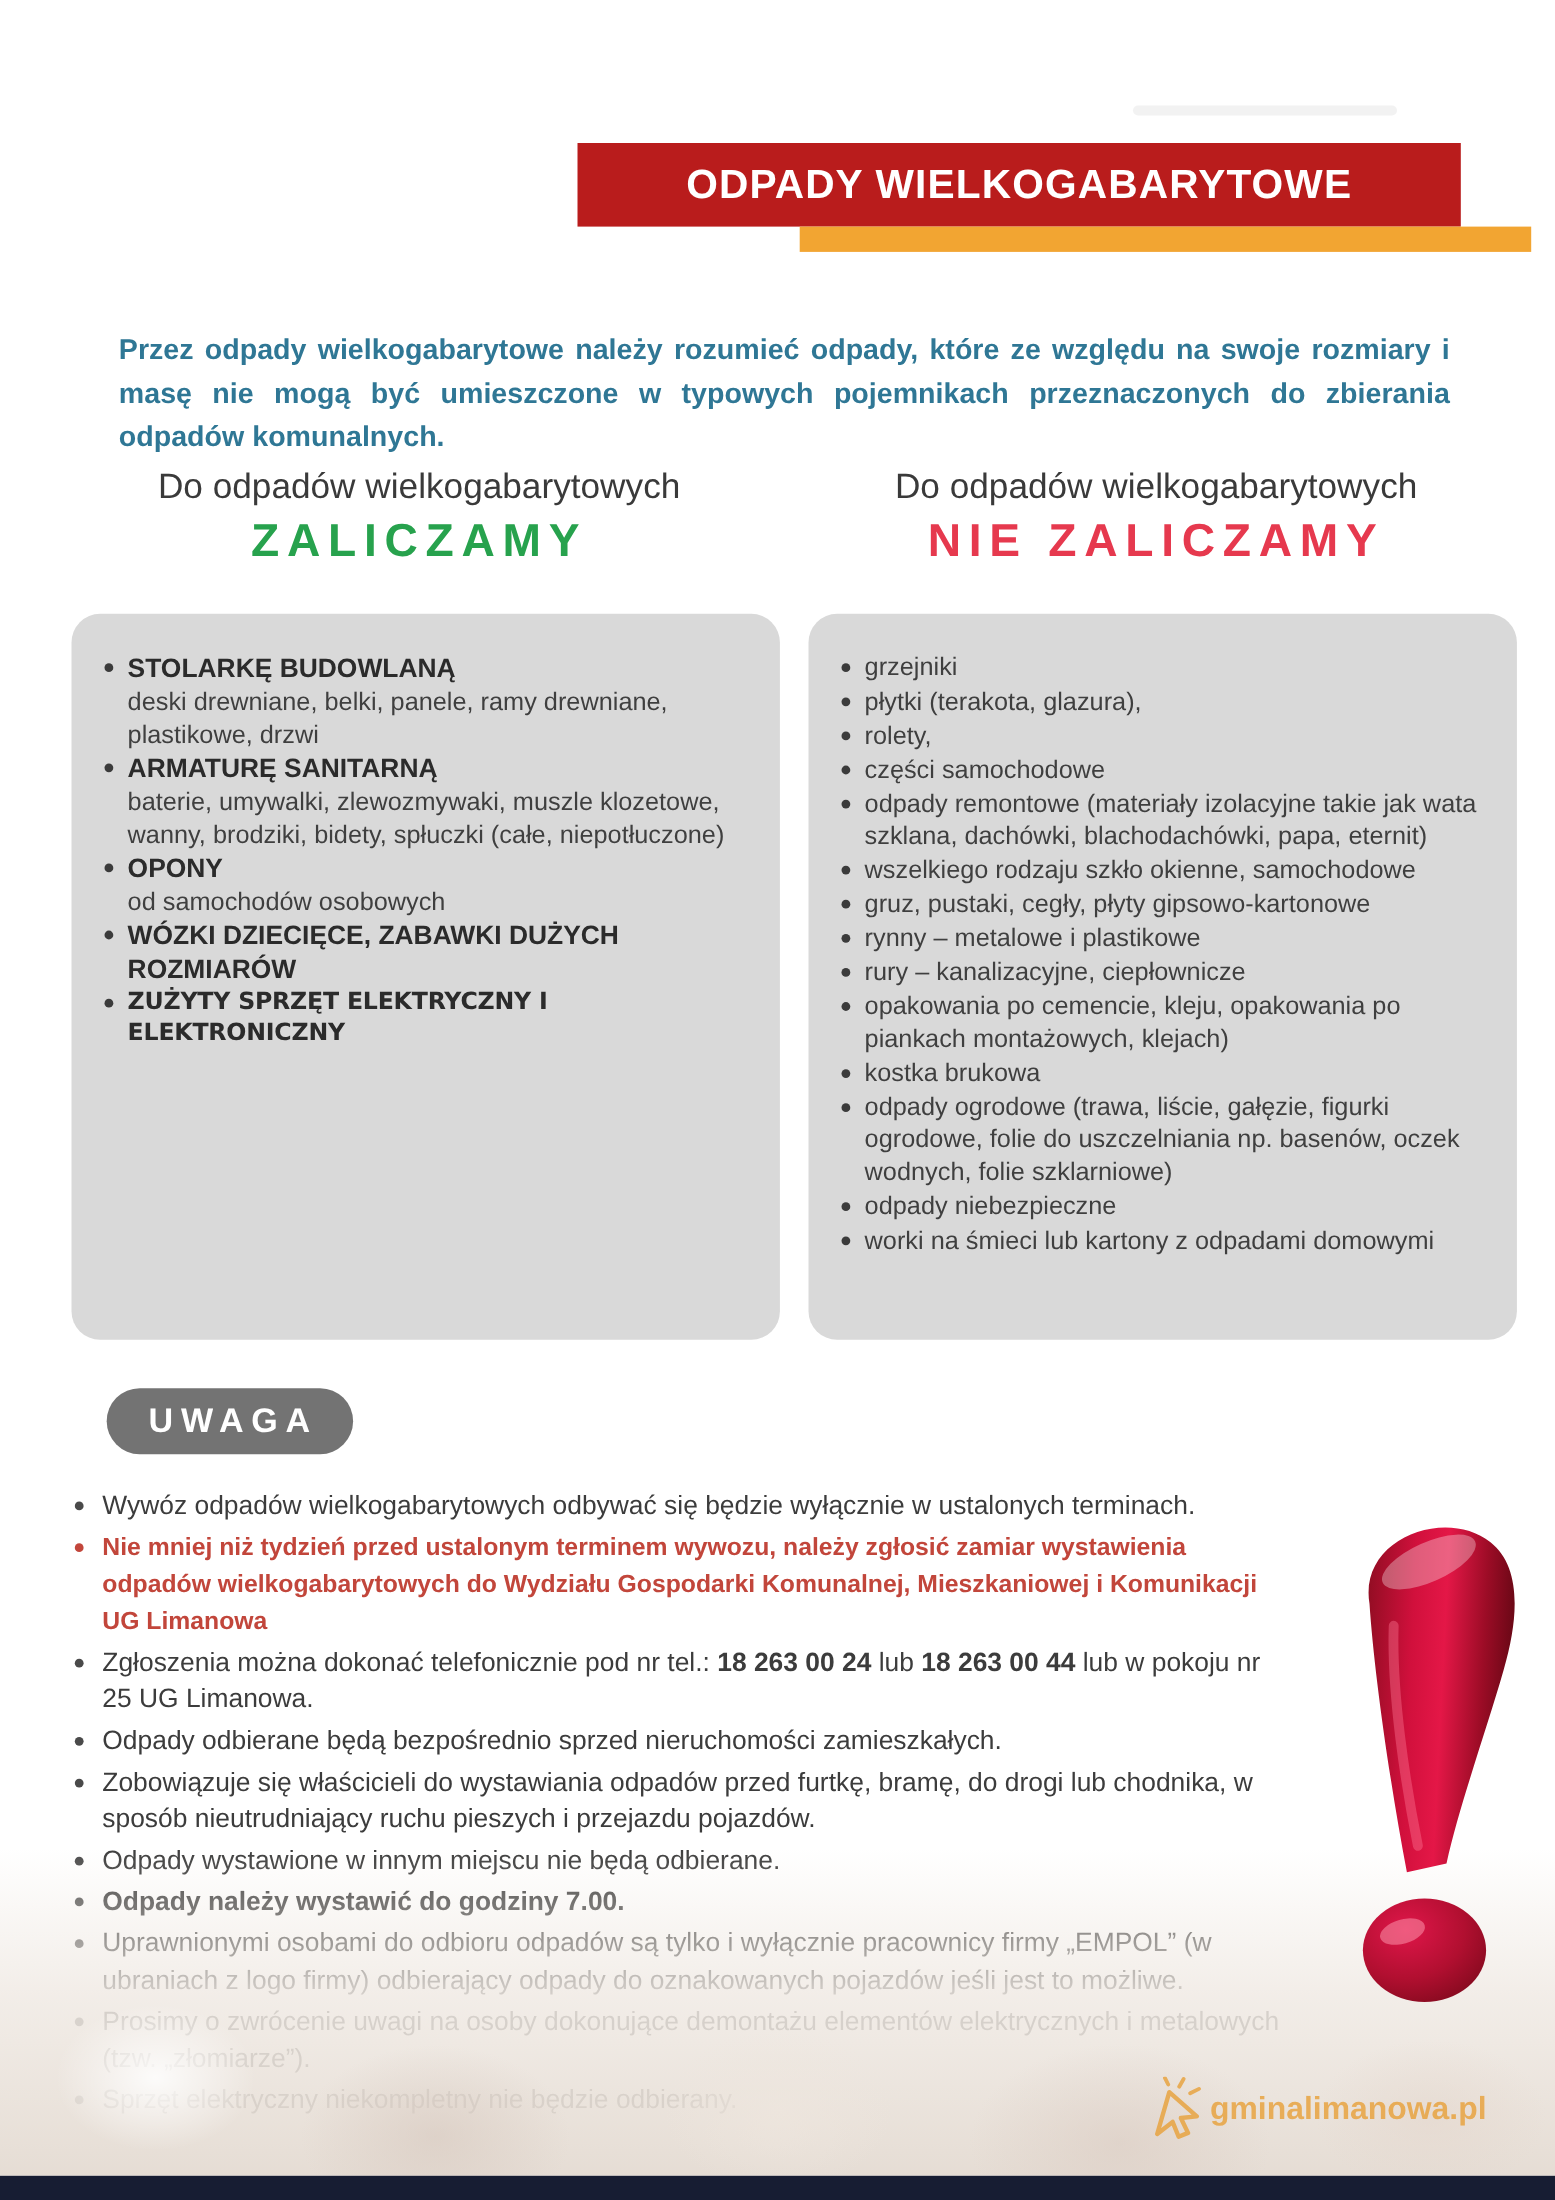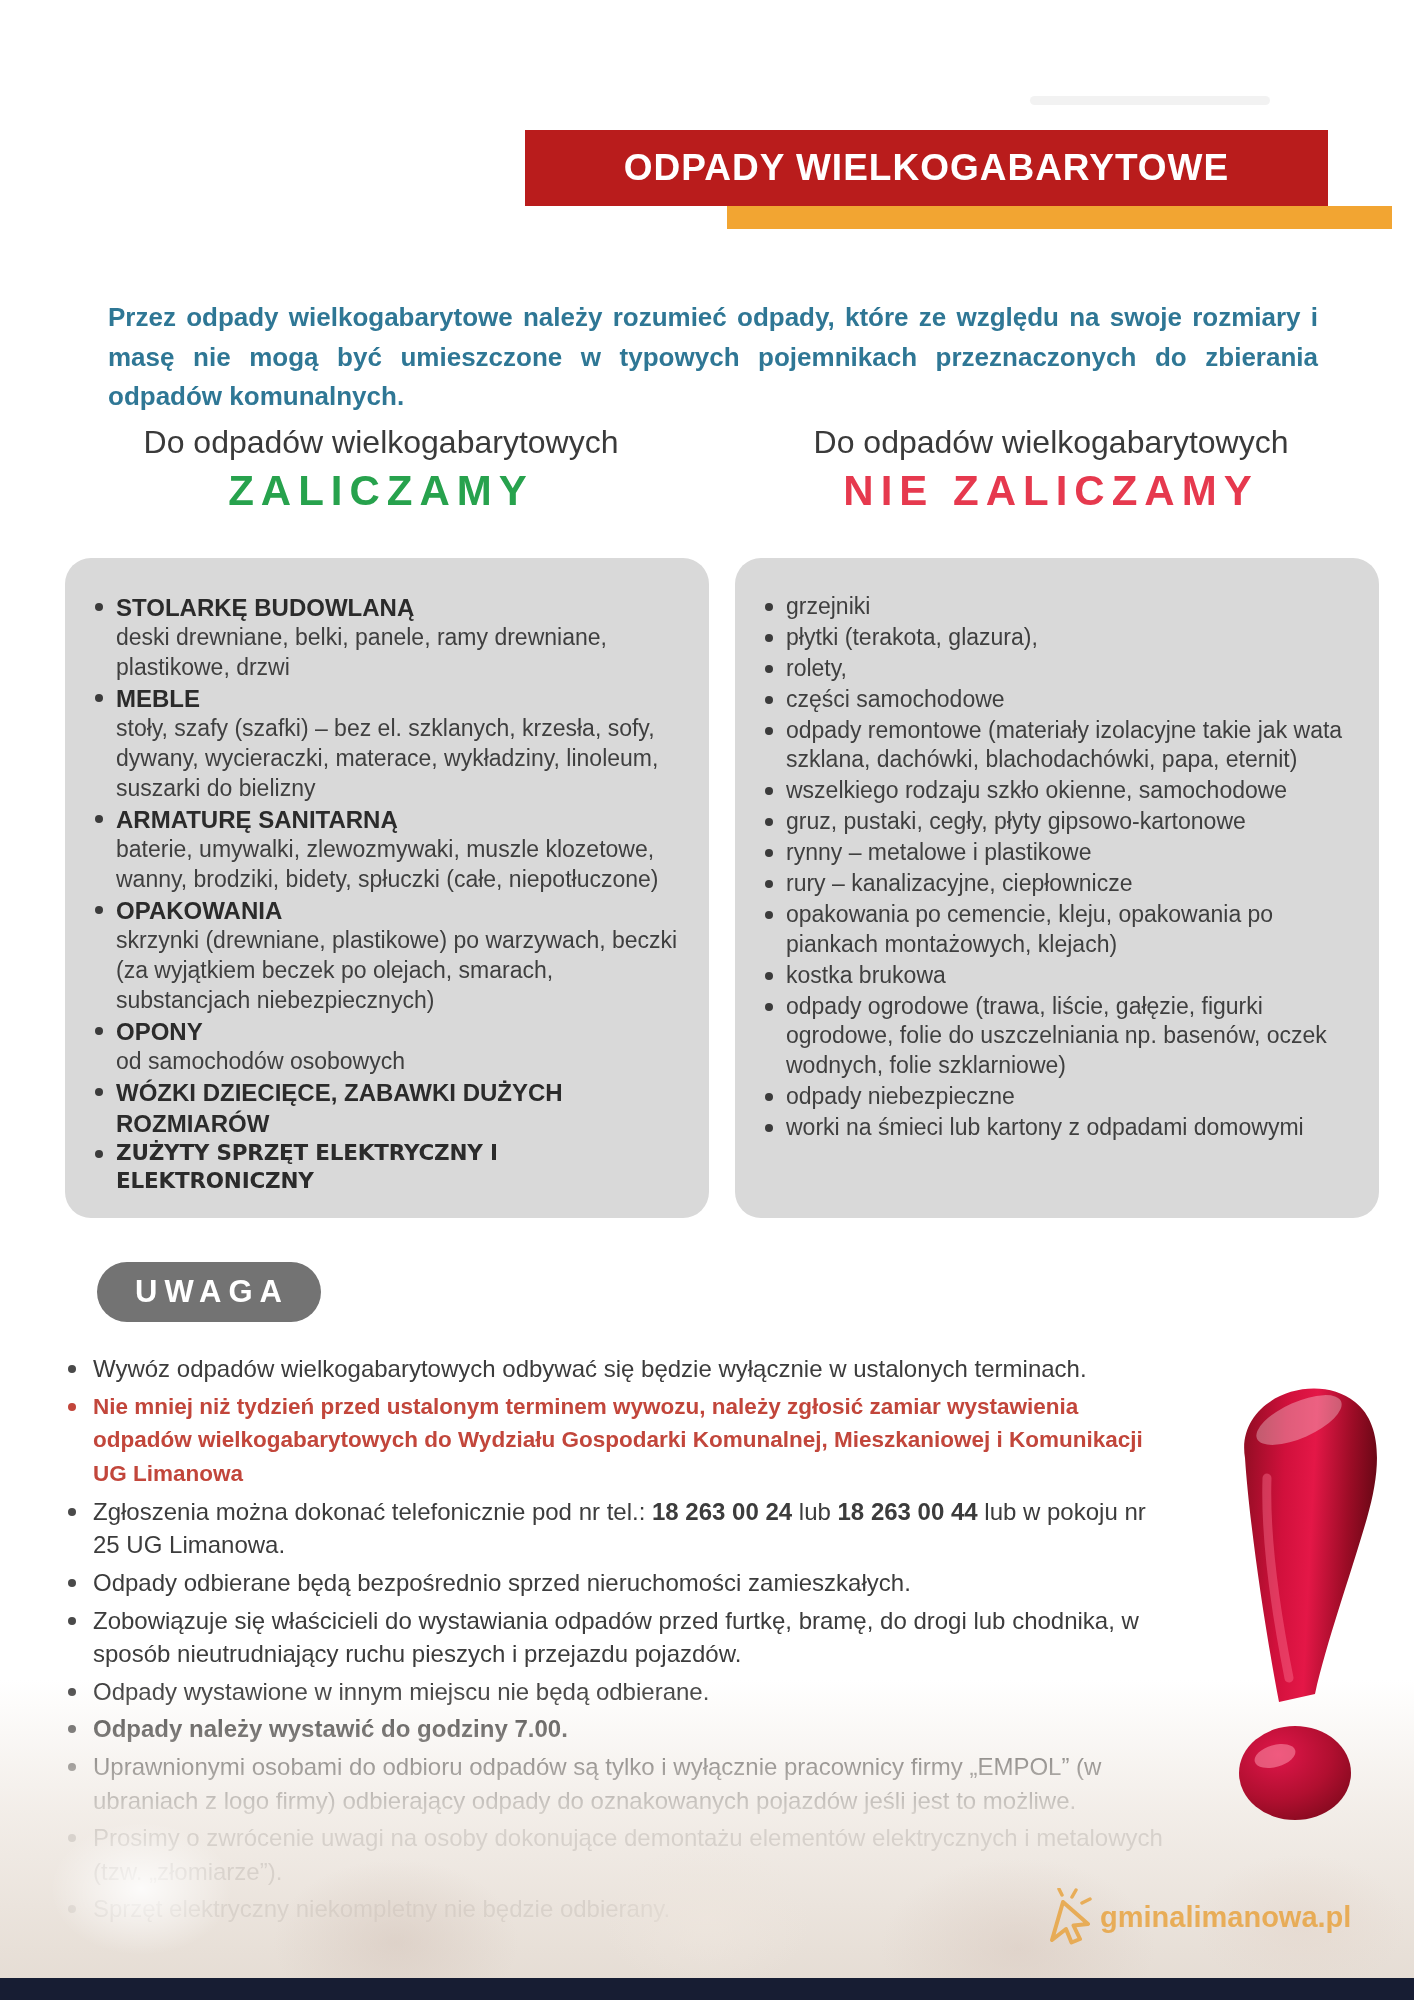--- a/index.html
+++ b/index.html
@@ -110,36 +110,22 @@
         <div class="inc-item">
           <span class="dot"></span>
           <div>
             <div class="inc-title">STOLARKĘ BUDOWLANĄ</div>
             <div class="inc-desc">deski drewniane, belki, panele, ramy drewniane, plastikowe, drzwi</div>
           </div>
         </div>
         <div class="inc-item">
           <span class="dot"></span>
           <div>
-            <div class="inc-title">MEBLE</div>
-            <div class="inc-desc">stoły, szafy (szafki) – bez el. szklanych, krzesła, sofy, dywany, wycieraczki, materace, wykładziny, linoleum, suszarki do bielizny</div>
-          </div>
-        </div>
-        <div class="inc-item">
-          <span class="dot"></span>
-          <div>
             <div class="inc-title">ARMATURĘ SANITARNĄ</div>
             <div class="inc-desc">baterie, umywalki, zlewozmywaki, muszle klozetowe, wanny, brodziki, bidety, spłuczki (całe, niepotłuczone)</div>
-          </div>
-        </div>
-        <div class="inc-item">
-          <span class="dot"></span>
-          <div>
-            <div class="inc-title">OPAKOWANIA</div>
-            <div class="inc-desc">skrzynki (drewniane, plastikowe) po warzywach, beczki (za wyjątkiem beczek po olejach, smarach, substancjach niebezpiecznych)</div>
           </div>
         </div>
         <div class="inc-item">
           <span class="dot"></span>
           <div>
             <div class="inc-title">OPONY</div>
             <div class="inc-desc">od samochodów osobowych</div>
           </div>
         </div>
         <div class="inc-item">

